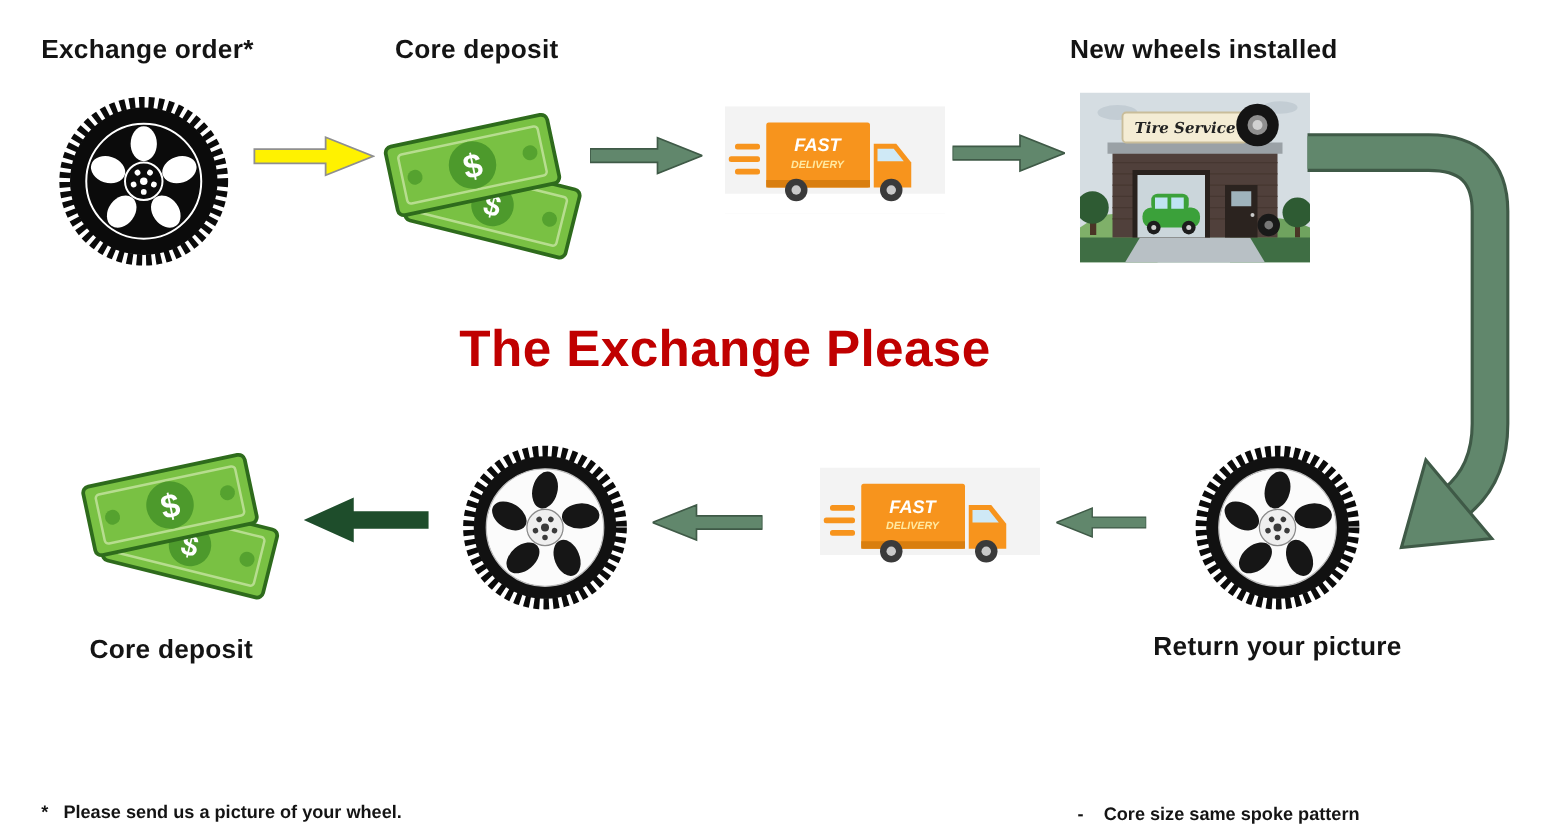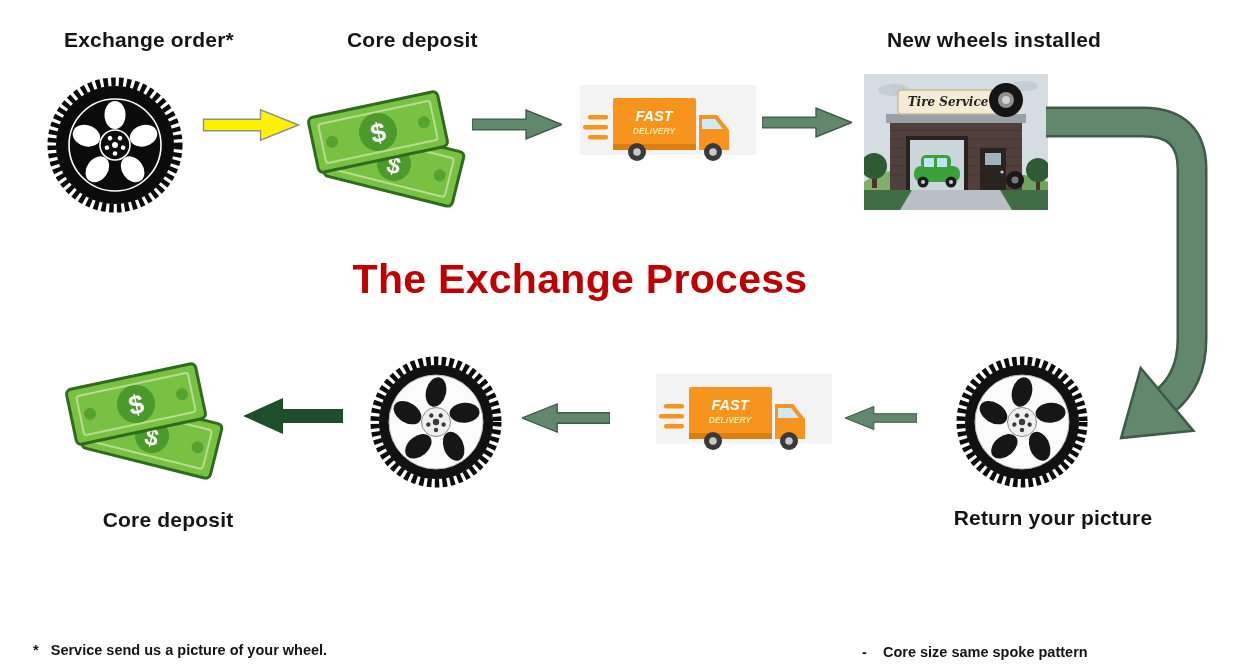--- a/index.html
+++ b/index.html
@@ -1,20 +1,20 @@
 <!DOCTYPE html>
 <html><head>
 <meta charset="utf-8">
 <style>
   * { margin:0; padding:0; box-sizing:border-box; }
   html,body { background:#ffffff; }
   body { font-family:"Liberation Sans","DejaVu Sans",sans-serif; color:#111; }
   .canvas { position:relative; width:1250px; height:666px; background:#fff; overflow:hidden; }
   .abs { position:absolute; }
-  .step-label { position:absolute; font-size:21px; font-weight:600; color:#141414; letter-spacing:.2px;margin-left:31px; }
+  .step-label { position:absolute; font-size:21px; font-weight:600; color:#141414; letter-spacing:.2px; }
   .center { text-align:center; }
   .title { position:absolute; font-size:41px; font-weight:700; color:#C00000; text-align:center; letter-spacing:.3px; }
   .footnote-block { position:absolute; font-size:14.5px; font-weight:600; line-height:23px; color:#141414; white-space:pre; }
   svg text { font-family:"Liberation Sans","DejaVu Sans",sans-serif; }
   .sign-text { font-family:"DejaVu Serif",serif; font-style:italic; font-weight:bold; }
 </style>
 </head>
 <body>
 
 <div class="canvas">
@@ -137,21 +137,21 @@
   </svg>
 
   <svg class="abs" style="left:1040px;top:94px;" width="205" height="365" viewBox="0 0 205 365">
     <path d="M 6 28 H 103 Q 152 28 152 75 V 245 Q 152 286 124 308" fill="none" stroke="#3F5A47" stroke-width="31"></path>
     <path d="M 6 28 H 103 Q 152 28 152 75 V 245 Q 152 286 124 308" fill="none" stroke-width="26" stroke="#61876C"></path>
     <g transform="translate(124,308) rotate(50)">
       <polygon points="-41,-4 41,-4 0,56" stroke="#3F5A47" stroke-width="2.5" fill="#61876C"></polygon>
     </g>
   </svg>
 
-  <div class="title" style="left:260px;top:256px;width:640px;">The Exchange Process</div>
+  <div class="title" style="left:260px;top:256px;width:640px;">The Exchange Please</div>
 
   <svg class="abs" style="left:952px;top:352px;" width="140" height="140" viewBox="0 0 140 140">
     <circle cx="70" cy="70" r="61" fill="none" stroke="#0B0B0B" stroke-width="9" stroke-dasharray="4.5 3.2"></circle>
     <circle cx="70" cy="70" r="57" fill="#111111"></circle>
     <circle cx="70" cy="70" r="47" fill="#FBFBFB" stroke="#BDBDBD" stroke-width="1"></circle>
     <ellipse cx="70" cy="40" rx="10" ry="15" fill="#161616" transform="rotate(0 70 70) rotate(14 70 40)"></ellipse>
     <ellipse cx="70" cy="40" rx="10" ry="15" fill="#161616" transform="rotate(72 70 70) rotate(14 70 40)"></ellipse>
     <ellipse cx="70" cy="40" rx="10" ry="15" fill="#161616" transform="rotate(144 70 70) rotate(14 70 40)"></ellipse>
     <ellipse cx="70" cy="40" rx="10" ry="15" fill="#161616" transform="rotate(216 70 70) rotate(14 70 40)"></ellipse>
     <ellipse cx="70" cy="40" rx="10" ry="15" fill="#161616" transform="rotate(288 70 70) rotate(14 70 40)"></ellipse>
@@ -230,21 +230,21 @@
       <text x="0" y="1" text-anchor="middle" dominant-baseline="central" font-size="27" font-weight="bold" fill="#FFFFFF">$</text>
     </g>
   </svg>
 
   <div class="step-label center" style="left:872px;top:506px;width:300px;">Return your picture</div>
   <div class="step-label center" style="left:27px;top:504px;width:220px;line-height:31px;">
     <div>Core deposit</div>
   </div>
 
   <div class="footnote-block" style="left:33px;top:593px;">
-    <div>*   Service send us a picture of your wheel.</div>
+    <div>*   Please send us a picture of your wheel.</div>
     
   </div>
   <div class="footnote-block" style="left:862px;top:595px;">
     <div>-    Core size same spoke pattern</div>
     
   </div>
 
 </div>
 
 </body></html>

